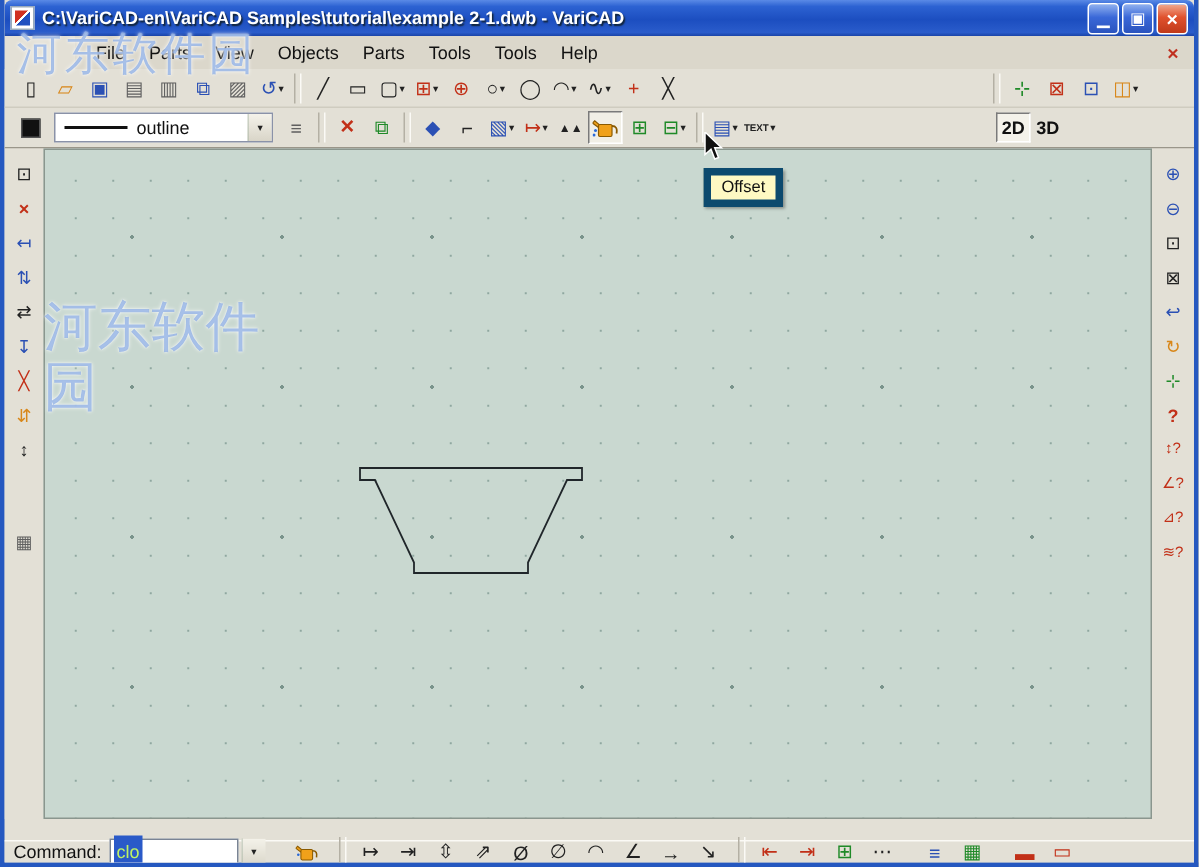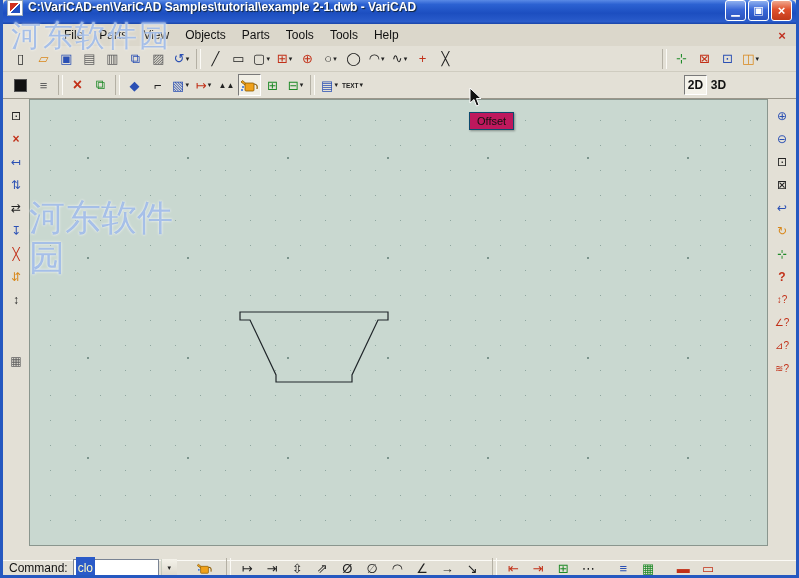--- a/index.html
+++ b/index.html
@@ -1,21 +1,21 @@
 <!DOCTYPE html>
 <html><head>
 <meta charset="utf-8">
 <style>
   html,body{margin:0;padding:0;background:#9aa5b1;font-family:"Liberation Sans","DejaVu Sans",sans-serif;}
   .window{position:relative;width:799px;height:578px;box-sizing:border-box;background:#e3e0d6;
           border:3px solid #2558c0;border-top:none;overflow:hidden;}
   
   .titlebar{position:absolute;top:0;left:0;right:0;height:24px;
     background:linear-gradient(180deg,#5a8ae6 0%,#2c62d2 18%,#1c4ec0 55%,#2a5ccb 90%,#1a44a8 100%);
-    display:flex;align-items:flex-start;padding:0 4px;color:#fff;border-radius:5px 5px 0 0;}
+    display:flex;align-items:center;padding:0 4px;color:#fff;border-radius:5px 5px 0 0;}
   .titlebar .title{font-size:12px;font-weight:bold;margin-left:5px;flex:1;
     text-shadow:1px 1px 1px #123;white-space:nowrap;overflow:hidden;}
   .appicon{width:16px;height:16px;background:#fff;border:1px solid #9ab;box-sizing:border-box;position:relative;}
   .appicon::before{content:"";position:absolute;left:2px;top:2px;width:10px;height:10px;
     background:linear-gradient(135deg,#d03020 0 45%,#fff 45% 55%,#2050c0 55% 100%);}
   .winbtn{width:21px;height:21px;margin-left:2px;border:1px solid #fff;border-radius:3px;
     display:flex;align-items:center;justify-content:center;color:#fff;font-size:11px;font-weight:bold;
     background:linear-gradient(180deg,#8fb0ef,#3a68d8 45%,#2a53be);box-sizing:border-box;}
   .winbtn.close{background:linear-gradient(180deg,#f0a88e,#e0512d 45%,#c03a1a);font-size:13px;}
   
@@ -50,36 +50,36 @@
   .main{position:absolute;top:99px;left:0;right:0;bottom:29px;display:flex;}
   .sidetools{width:26px;background:#e3e0d6;display:flex;flex-direction:column;align-items:center;
     padding-top:6px;gap:2px;flex:none;}
   .sidetools.right{width:28px;}
   .st{width:22px;height:21px;display:flex;align-items:center;justify-content:center;font-size:12px;flex:none;}
   .canvas{flex:1;position:relative;background-color:#c9d8d0;border:1px solid #8a968e;
     background-image:radial-gradient(#8fa7a0 0.8px,transparent 1px),radial-gradient(#7a948c 1.1px,transparent 1.3px);
     background-size:25px 25px,100px 100px;background-position:8px 8px,8px 8px;}
   .shape-svg{position:absolute;left:0;top:0;}
   
-  .tooltip{position:absolute;left:466px;top:112px;background:#be185d;border:1px solid #0c4a6e;
+  .tooltip{position:absolute;left:466px;top:112px;background:#fef9c3;border:5px solid #0c4a6e;
     font-size:11px;color:#111;padding:2px 7px;z-index:40;box-shadow:1px 1px 2px rgba(0,0,0,.35);}
   .cursor{position:absolute;left:466px;top:88px;z-index:50;}
   
   .wm{position:absolute;font-weight:normal;color:rgba(95,140,215,.55);z-index:20;pointer-events:none;
     text-shadow:0 0 1px rgba(255,255,255,.95),0 0 3px rgba(255,255,255,.75);font-family:sans-serif;}
   .wm1{left:8px;top:16px;font-size:30px;letter-spacing:2px;white-space:nowrap;}
   .wm2{left:26px;top:198px;font-size:36px;width:150px;line-height:1.1;}
   .wm2 .url{display:block;font-size:14px;letter-spacing:1px;margin-top:2px;}
   
   .commandbar{position:absolute;left:0;right:0;bottom:0;height:15px;background:#e3e0d6;
     border-top:1px solid #fbfaf6;display:flex;align-items:center;padding:0 6px;box-sizing:border-box;gap:2px;}
   .cmdlabel{font-size:12px;color:#111;margin-right:3px;}
   .cmdinput{width:86px;height:19px;background:#fff;border:1px solid #7a8494;display:flex;align-items:center;
     padding-left:2px;box-sizing:border-box;}
-  .cmdinput .selected{background:#2a5ac8;color:#fef9c3;font-size:12px;padding:4px 2px;}
+  .cmdinput .selected{background:#2a5ac8;color:#bef264;font-size:12px;padding:4px 2px;}
   .offset-svg,.jug-svg{display:block;}
 </style>
 </head>
 <body>
 
 <div class="window">
 
   <div class="titlebar">
     <div class="appicon"></div>
     <div class="title">C:\VariCAD-en\VariCAD Samples\tutorial\example 2-1.dwb - VariCAD</div>
@@ -186,20 +186,27 @@
     <div class="tb" style="margin-right:28px">
         <span class="c-orange">◫</span>
         <span class="dd">▾</span>
       </div>
   </div>
 
   <div class="toolbar row2">
     <div class="tb">
         <span class="swatch"></span>
       </div>
+    <div class="linecombo">
+      <span class="sample"></span>
+      <span class="lbl">outline</span>
+      <span class="combobtn">
+          <span>▾</span>
+        </span>
+    </div>
     <div class="tb">
         <span class="c-gray">≡</span>
       </div>
     <div class="sep"></div>
     <div class="tb">
         <span class="c-red" style="font-weight:bold;font-size:16px">×</span>
       </div>
     <div class="tb">
         <span class="c-green">⧉</span>
       </div>
@@ -242,21 +249,21 @@
         <span class="c-blue">▤</span>
         <span class="dd">▾</span>
       </div>
     <div class="tb">
         <span class="texttool">TEXT</span>
         <span class="dd">▾</span>
       </div>
     <div class="mode pressed" style="margin-left:auto">
         <span>2D</span>
       </div>
-    <div class="mode" style="margin-right:60px">
+    <div class="mode" style="margin-right:80px">
         <span>3D</span>
       </div>
   </div>
 
   <div class="main">
 
     <div class="sidetools">
       <div class="st">
           <span class="c-ink">⊡</span>
         </div>

